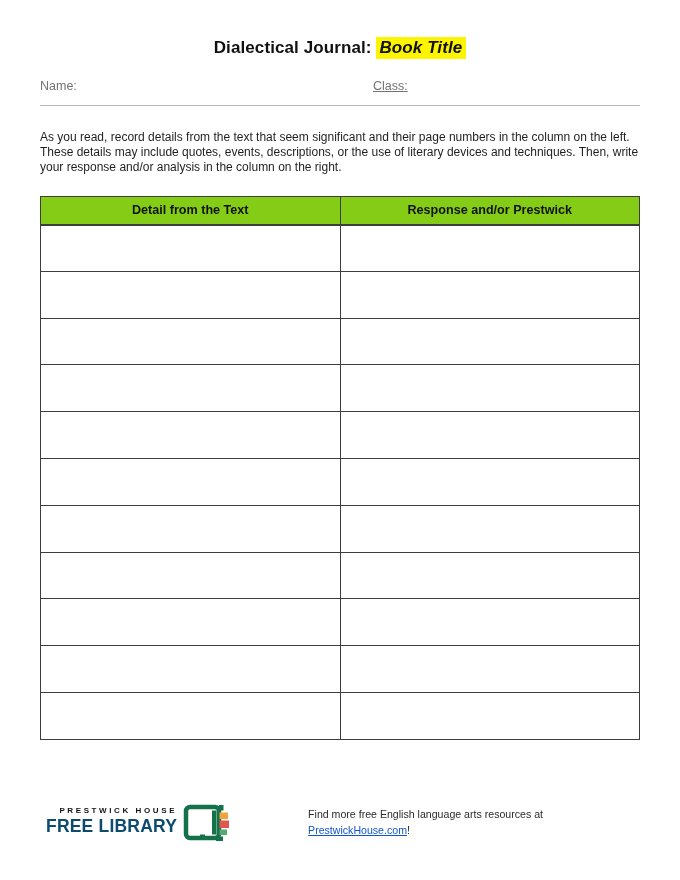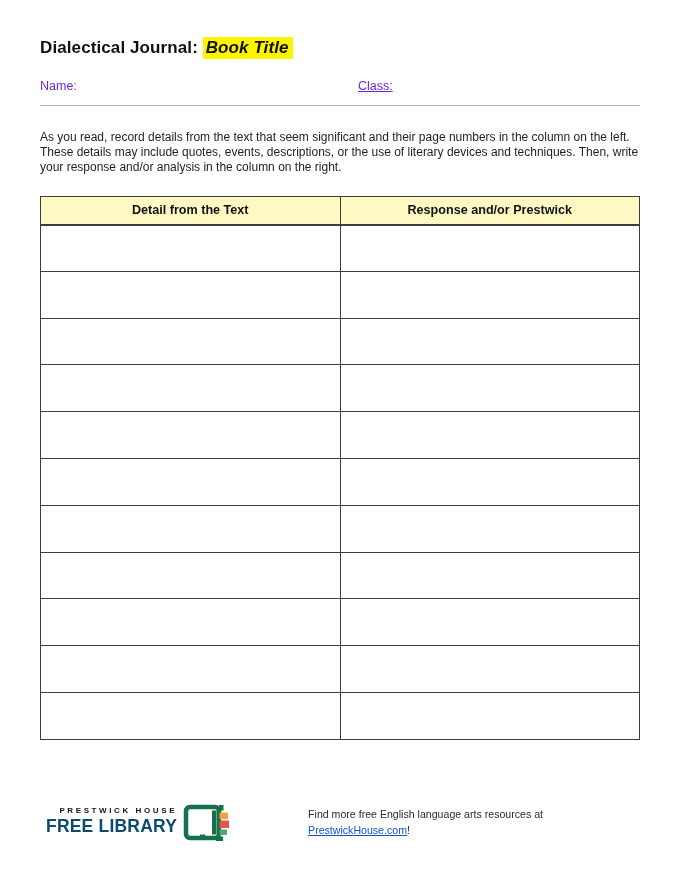--- a/index.html
+++ b/index.html
@@ -8,41 +8,41 @@
     font-family: "Liberation Sans", "DejaVu Sans", sans-serif;
     color: #1c1c1c;
     position: relative;
     overflow: hidden;
   }
   .page { padding: 0 40px; }
 
   
   .title-wrap {
     padding-top: 38px;
-    text-align: left;
+    text-align: center;
     font-size: 17px;
     font-weight: bold;
     color: #111111;
     letter-spacing: 0.1px;
   }
   .title-highlight {
     background: #fcf400;
     font-style: italic;
     padding: 1px 4px 2px 3px;
   }
 
   
   .name-row {
     position: relative;
     margin-top: 21px;
     height: 18px;
     font-size: 12.5px;
-    color: #6d28d9;
-  }
-  .class-label { position: absolute; left: 318px; top: 0; text-decoration: underline; }
+    color: #737373;
+  }
+  .class-label { position: absolute; left: 333px; top: 0; text-decoration: underline; }
   .header-rule {
     margin-top: 8px;
     border: none;
     border-top: 1.5px solid #b7b7b7;
   }
 
   
   .instructions {
     margin-top: 24px;
     font-size: 12px;
@@ -54,21 +54,21 @@
   table.journal {
     margin-top: 21px;
     width: 600px;
     border-collapse: collapse;
     table-layout: fixed;
   }
   table.journal th, table.journal td {
     border: 1.5px solid #3d3d3d;
   }
   table.journal th {
-    background: #fef9c3;
+    background: #84cc16;
     height: 28px;
     font-size: 12.6px;
     font-weight: bold;
     color: #121212;
     text-align: center;
     vertical-align: middle;
     border-bottom-width: 2px;
   }
   table.journal td {
     height: 46.8px;

